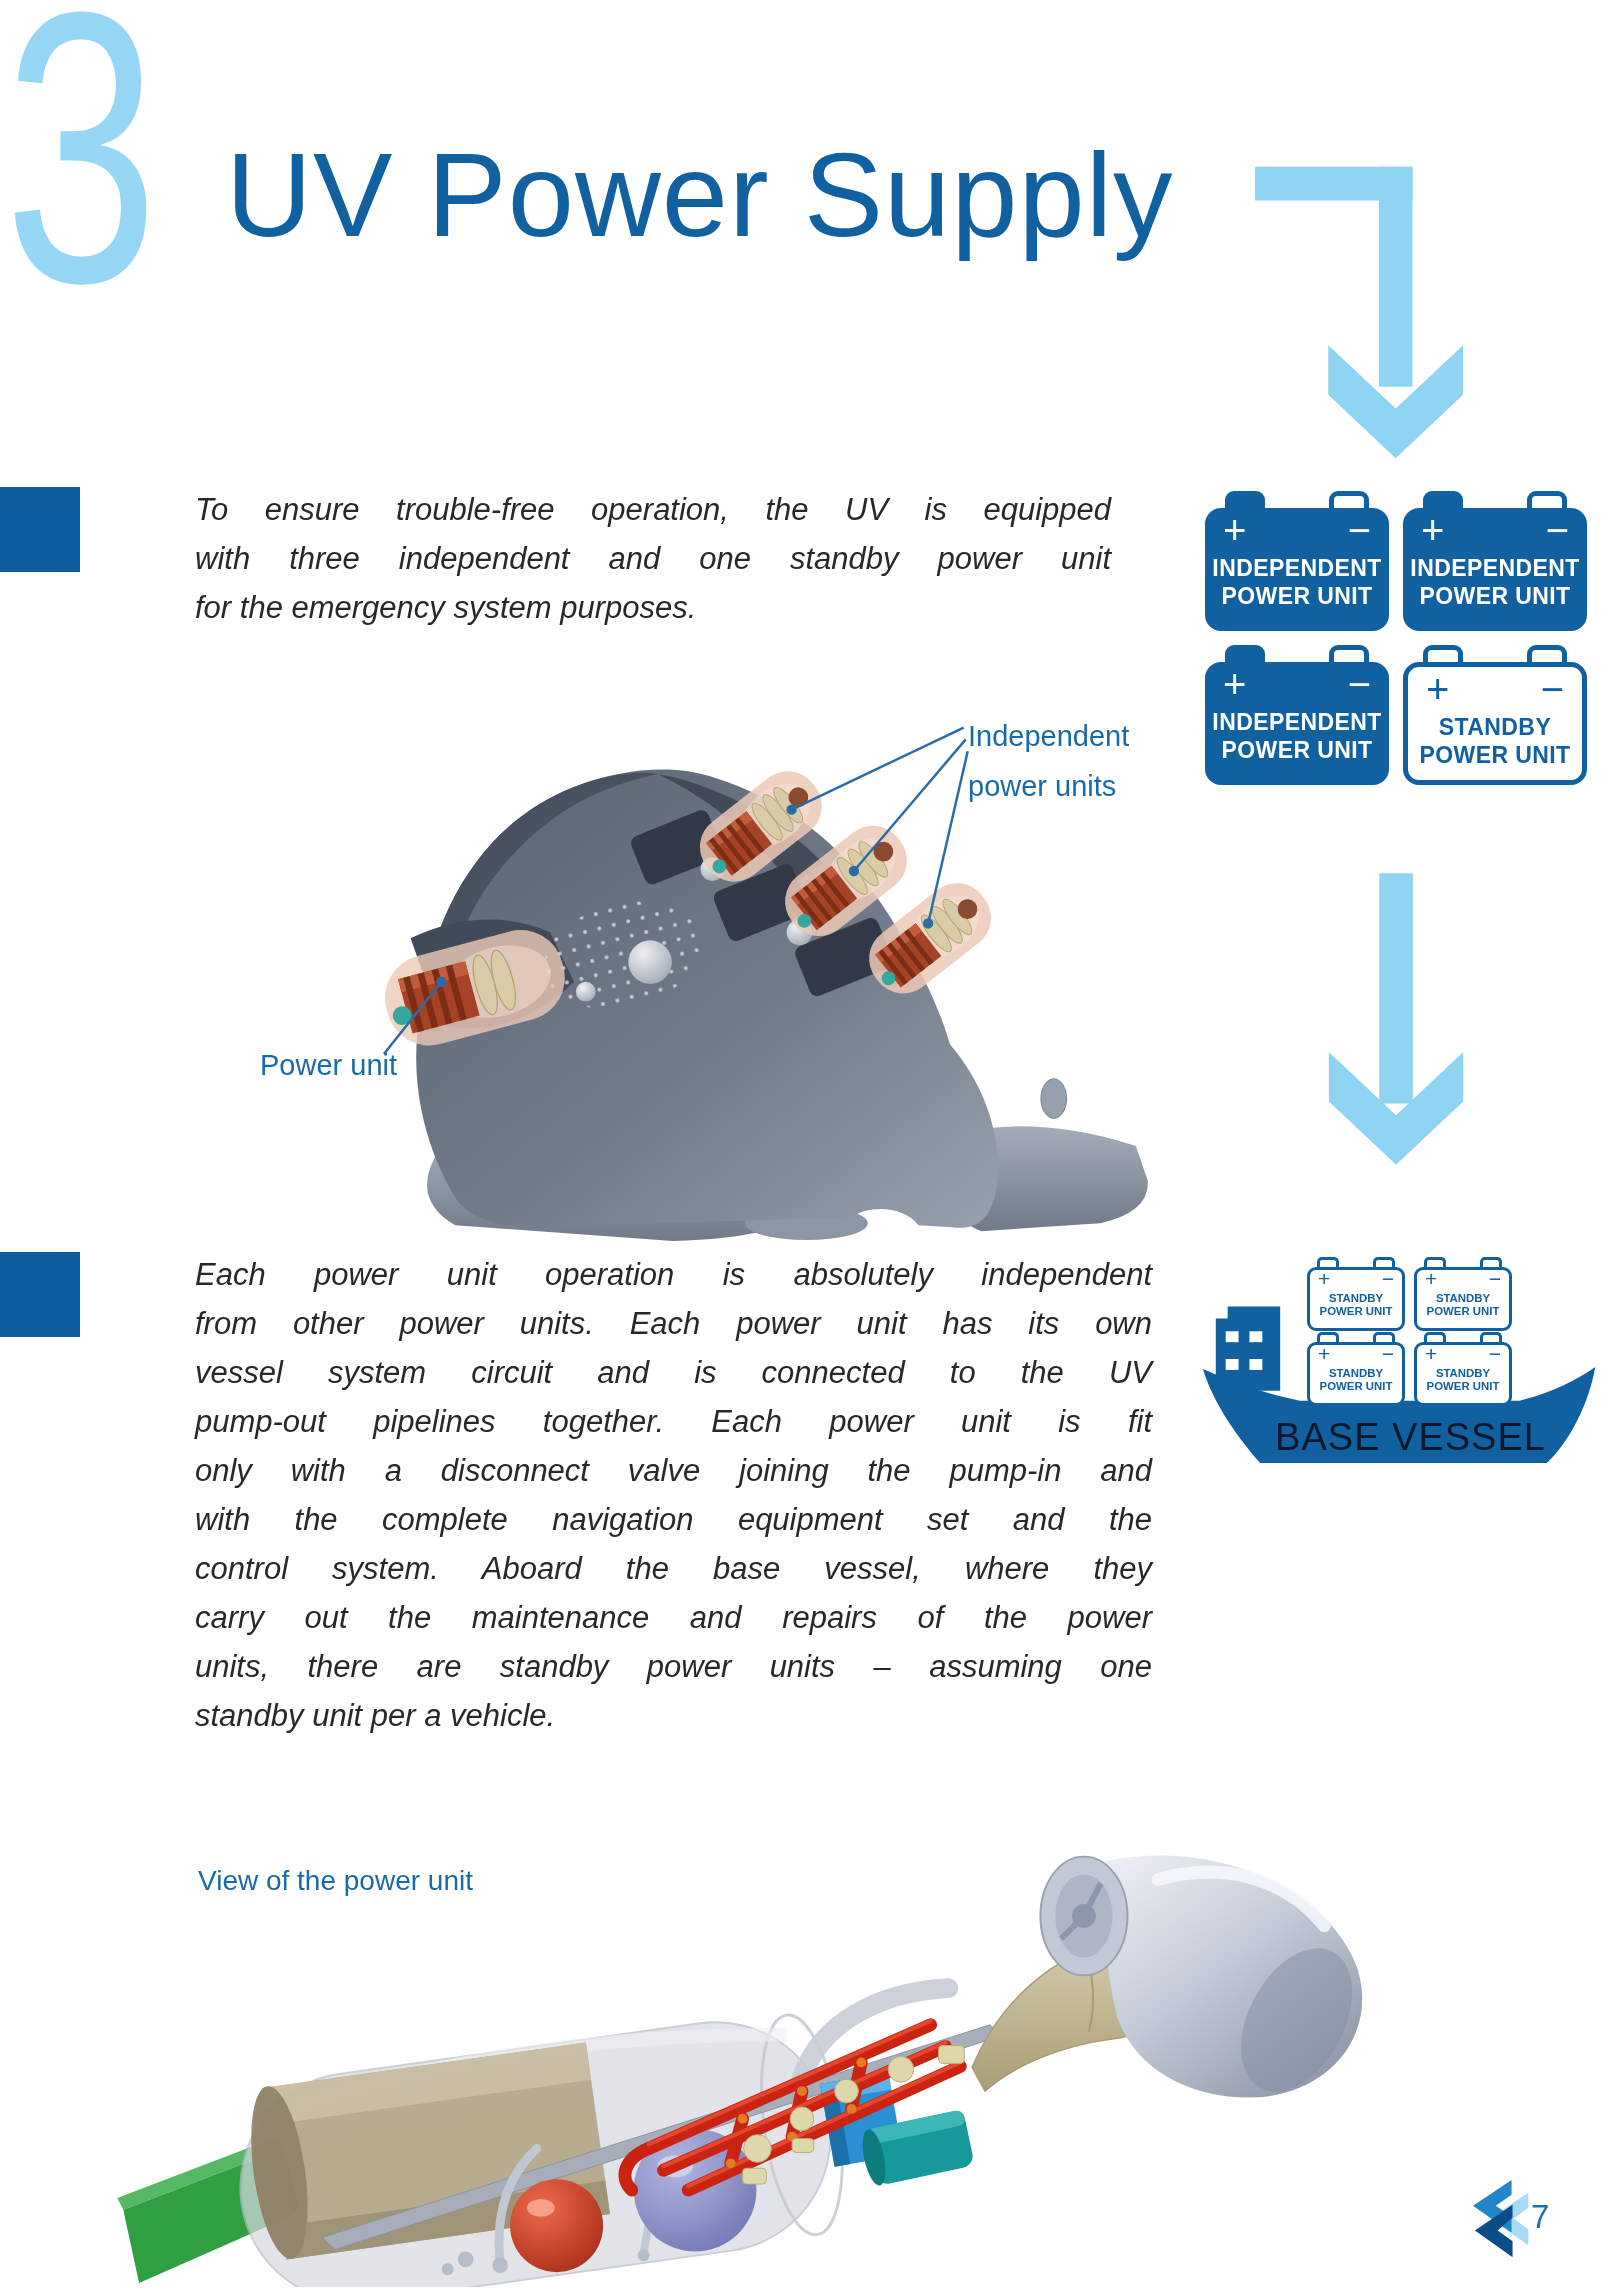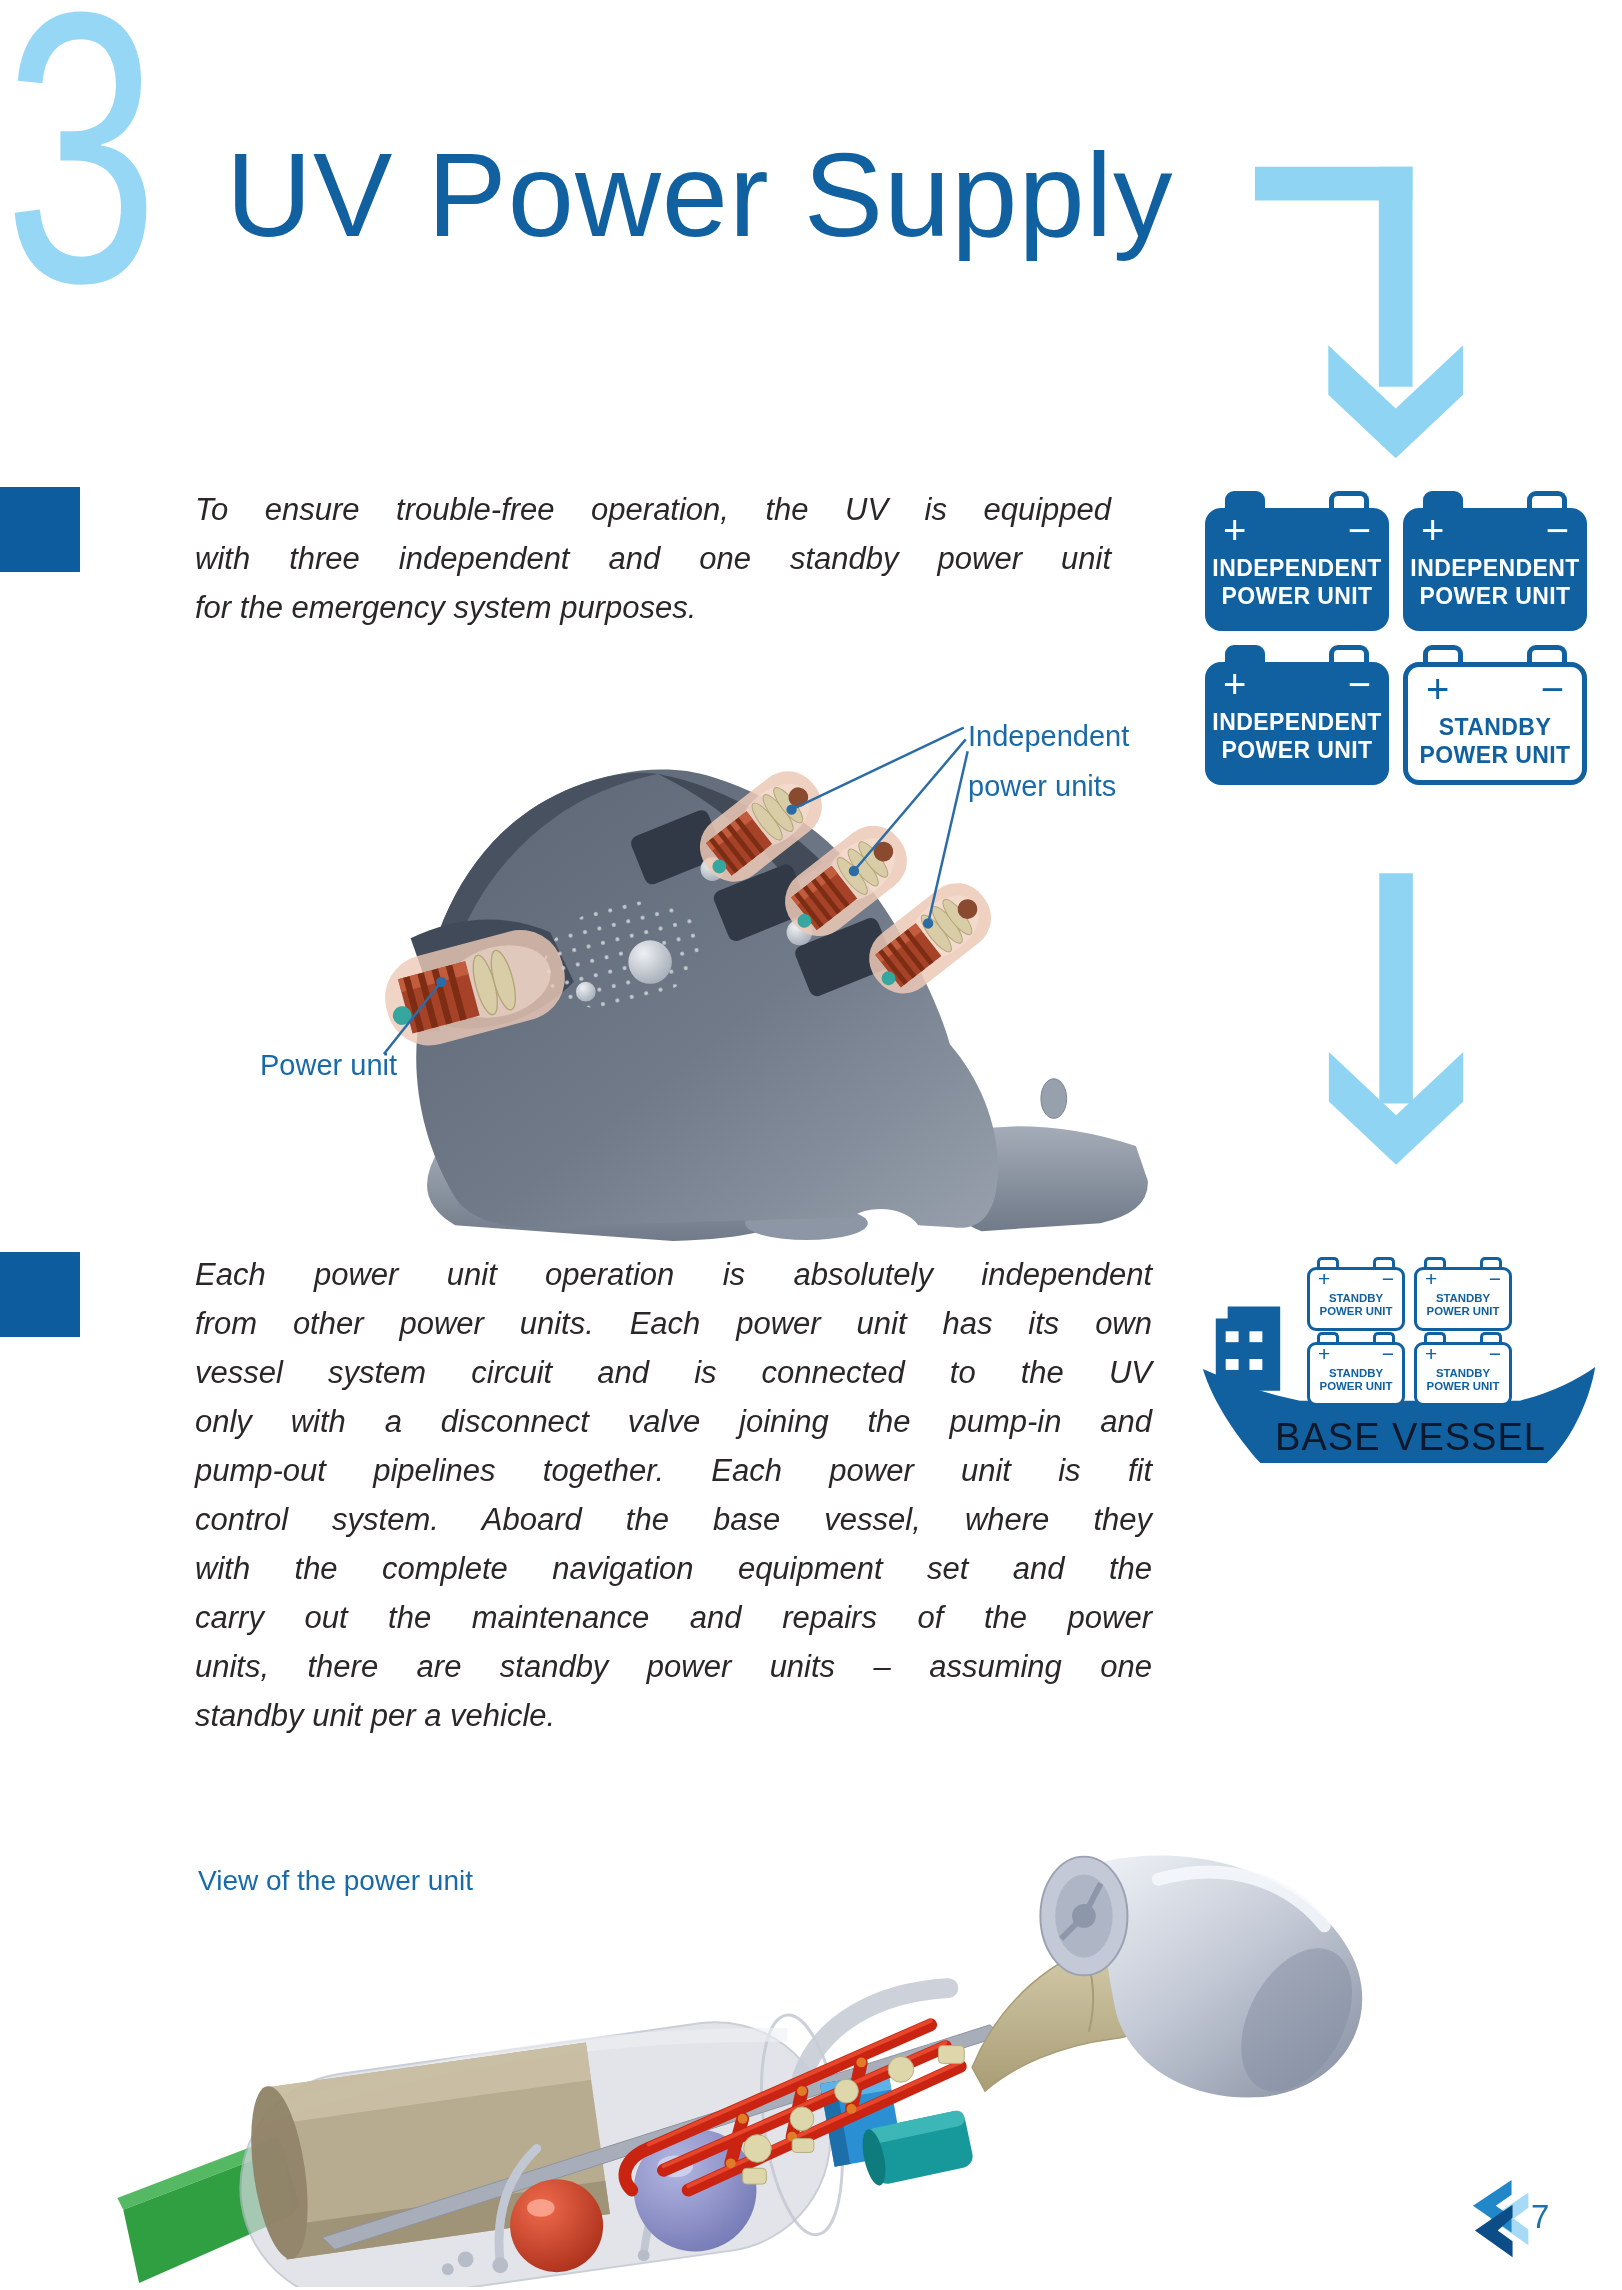--- a/index.html
+++ b/index.html
@@ -262,24 +262,24 @@
     <path class="flow-arrow" d="M63,12 H97 V245 H63 Z"></path>
     <path class="flow-arrow" d="M12,193 L80,257 L148,193 L148,243 L80,307 L12,243 Z"></path>
   </svg>
 
   <div class="abs msquare" style="top:1252px"></div>
 
   <div class="abs para" style="left:195px;top:1250px;width:957px">
     <div class="jline">Each power unit operation is absolutely independent</div>
     <div class="jline">from other power units. Each power unit has its own</div>
     <div class="jline">vessel system circuit and is connected to the UV</div>
+    <div class="jline">pump-out pipelines together. Each power unit is fit</div>
     <div class="jline">only with a disconnect valve joining the pump-in and</div>
-    <div class="jline">pump-out pipelines together. Each power unit is fit</div>
+    <div class="jline">with the complete navigation equipment set and the</div>
     <div class="jline">control system. Aboard the base vessel, where they</div>
-    <div class="jline">with the complete navigation equipment set and the</div>
     <div class="jline">carry out the maintenance and repairs of the power</div>
     <div class="jline">units, there are standby power units – assuming one</div>
     <div class="jline last">standby unit per a vehicle.</div>
   </div>
 
   <svg class="abs" style="left:1193px;top:1242px" width="426" height="238" viewBox="0 0 430 240">
     <path d="M23,77 H35 V65 H88 V150 H23 Z" fill="#11609f"></path>
     <rect x="33" y="90" width="13" height="11" fill="#fff"></rect>
     <rect x="57" y="90" width="13" height="11" fill="#fff"></rect>
     <rect x="33" y="118" width="13" height="11" fill="#fff"></rect>

